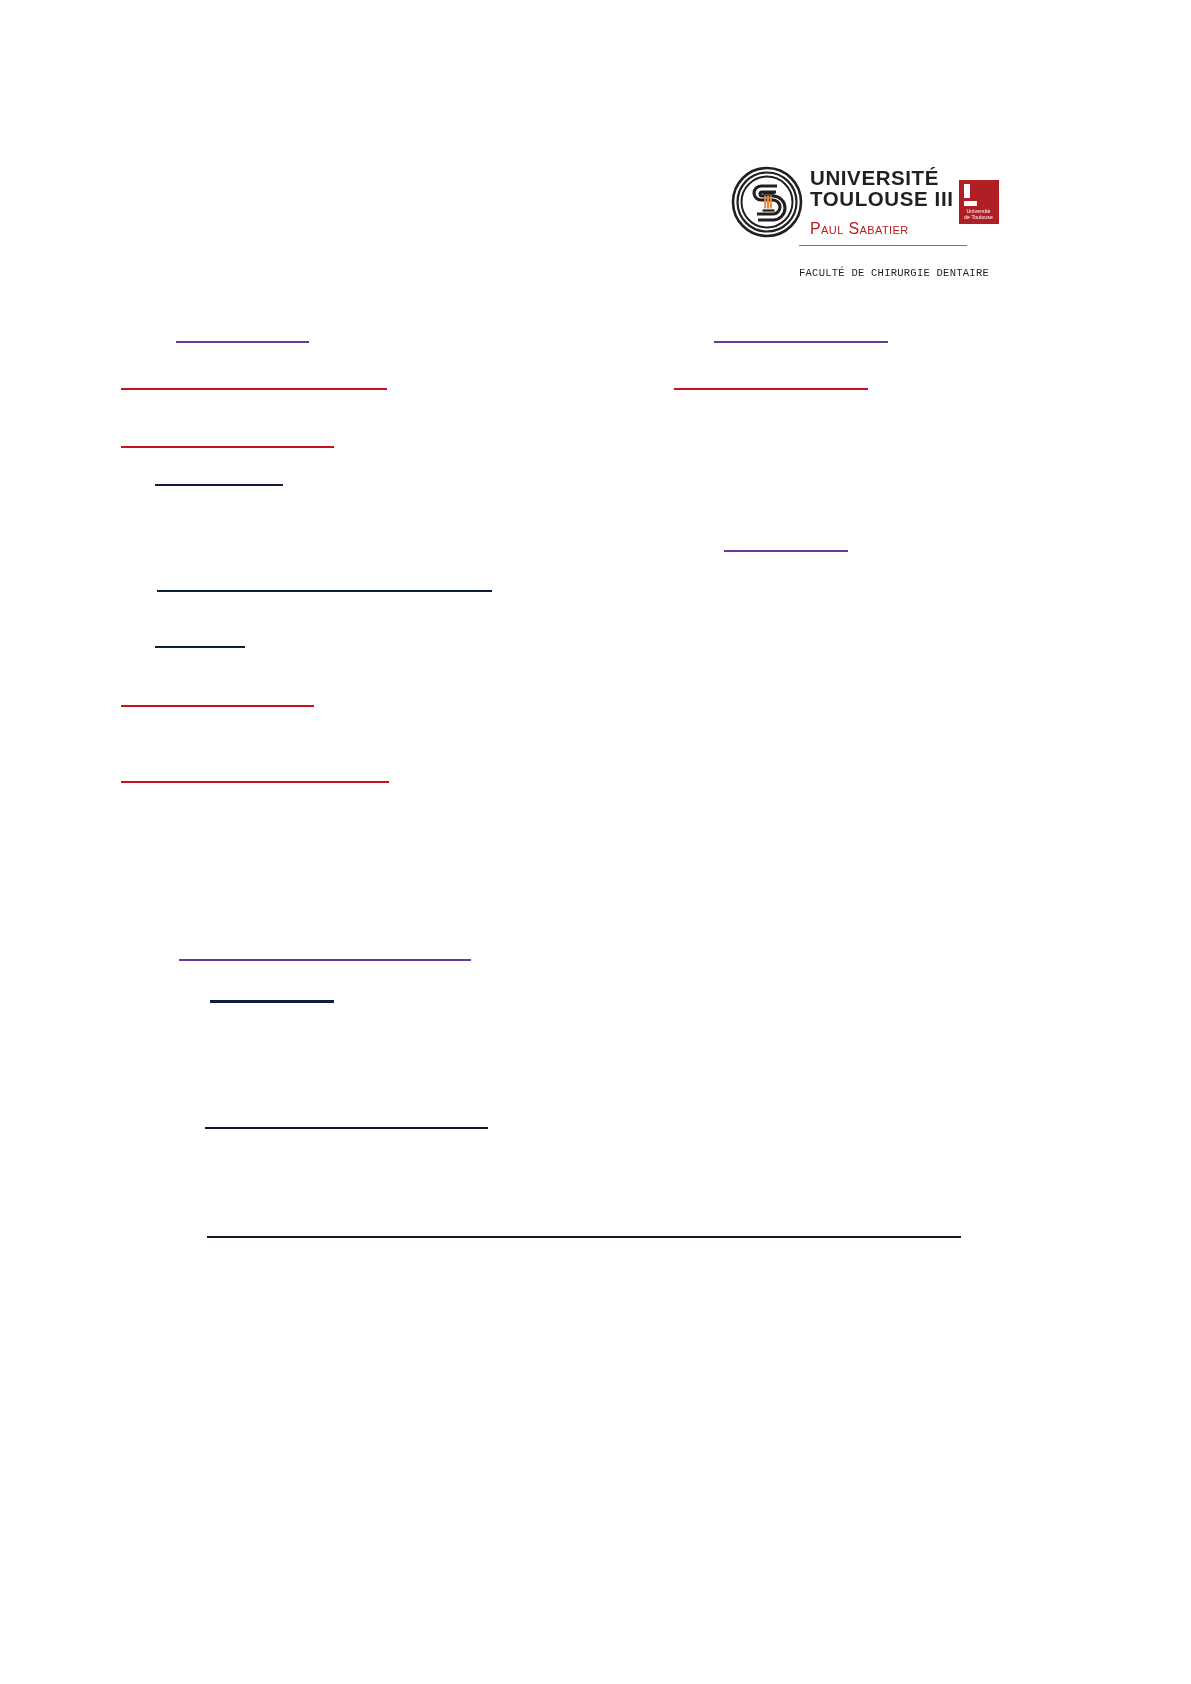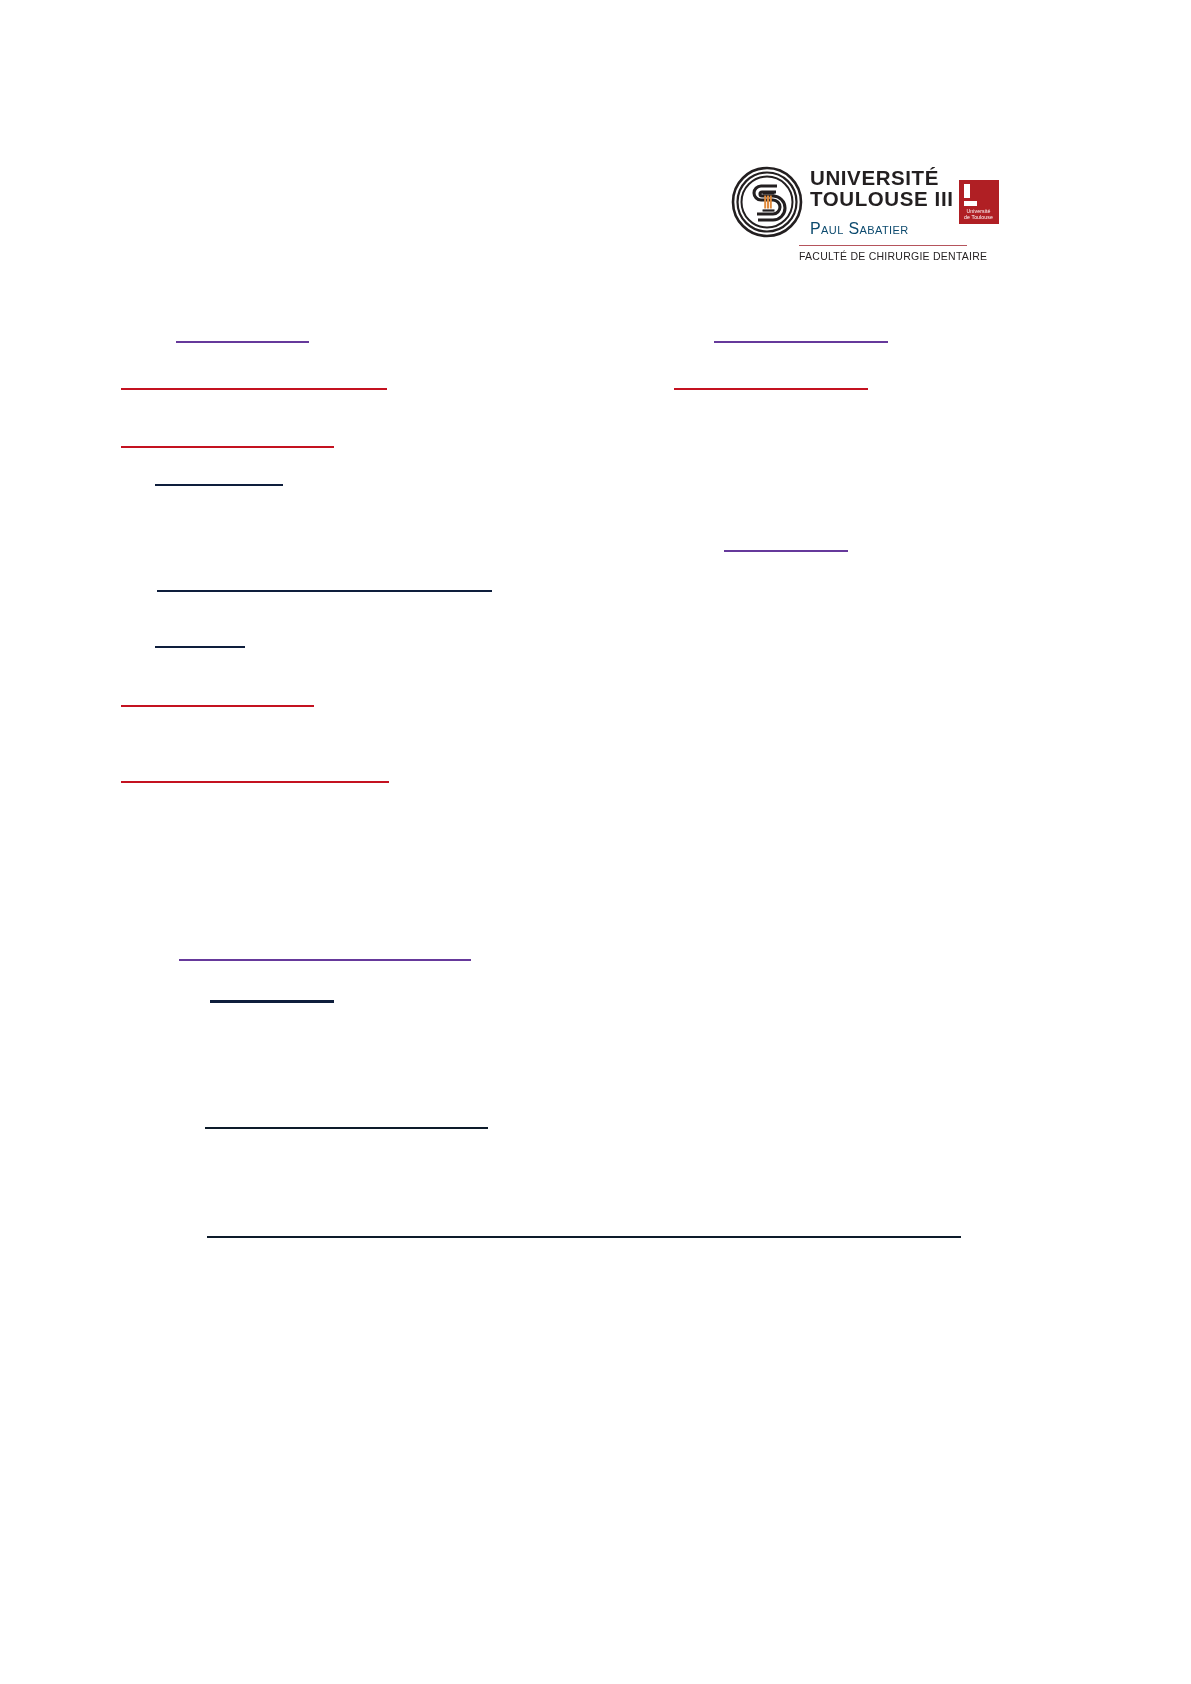--- a/index.html
+++ b/index.html
@@ -53,21 +53,21 @@
     color: #231f20;
   }
   .logo-line-1 { margin-bottom: 1px; }
   .logo-line-2 { margin-bottom: 11px; }
   .logo-line-3 {
     font-family: "Liberation Sans", sans-serif;
     font-size: 16px;
     font-variant: small-caps;
     letter-spacing: 0.4px;
     white-space: nowrap;
-    color: #0c4a6e;
+    color: #b91c1c;
   }
   .logo-badge {
     flex: 0 0 40px;
     width: 40px;
     height: 44px;
     margin-left: 5px;
     background: #b01f24;
     position: relative;
     overflow: hidden;
   }
@@ -98,24 +98,24 @@
     position: absolute;
     left: 68px;
     top: 79px;
     width: 168px;
     height: 1px;
     background: #b5545c;
   }
   .logo-faculty {
     position: absolute;
     left: 68px;
-    top: 84px;
+    top: 101px;
     width: 175px;
     text-align: right;
-    font-family: Liberation Sans, sans-serif;
+    font-family: Liberation Mono, monospace;
     font-size: 10.5px;
     letter-spacing: 0.25px;
     color: #231f20;
     white-space: nowrap;
   }
 
   
   .rule {
     position: absolute;
     height: 2px;

